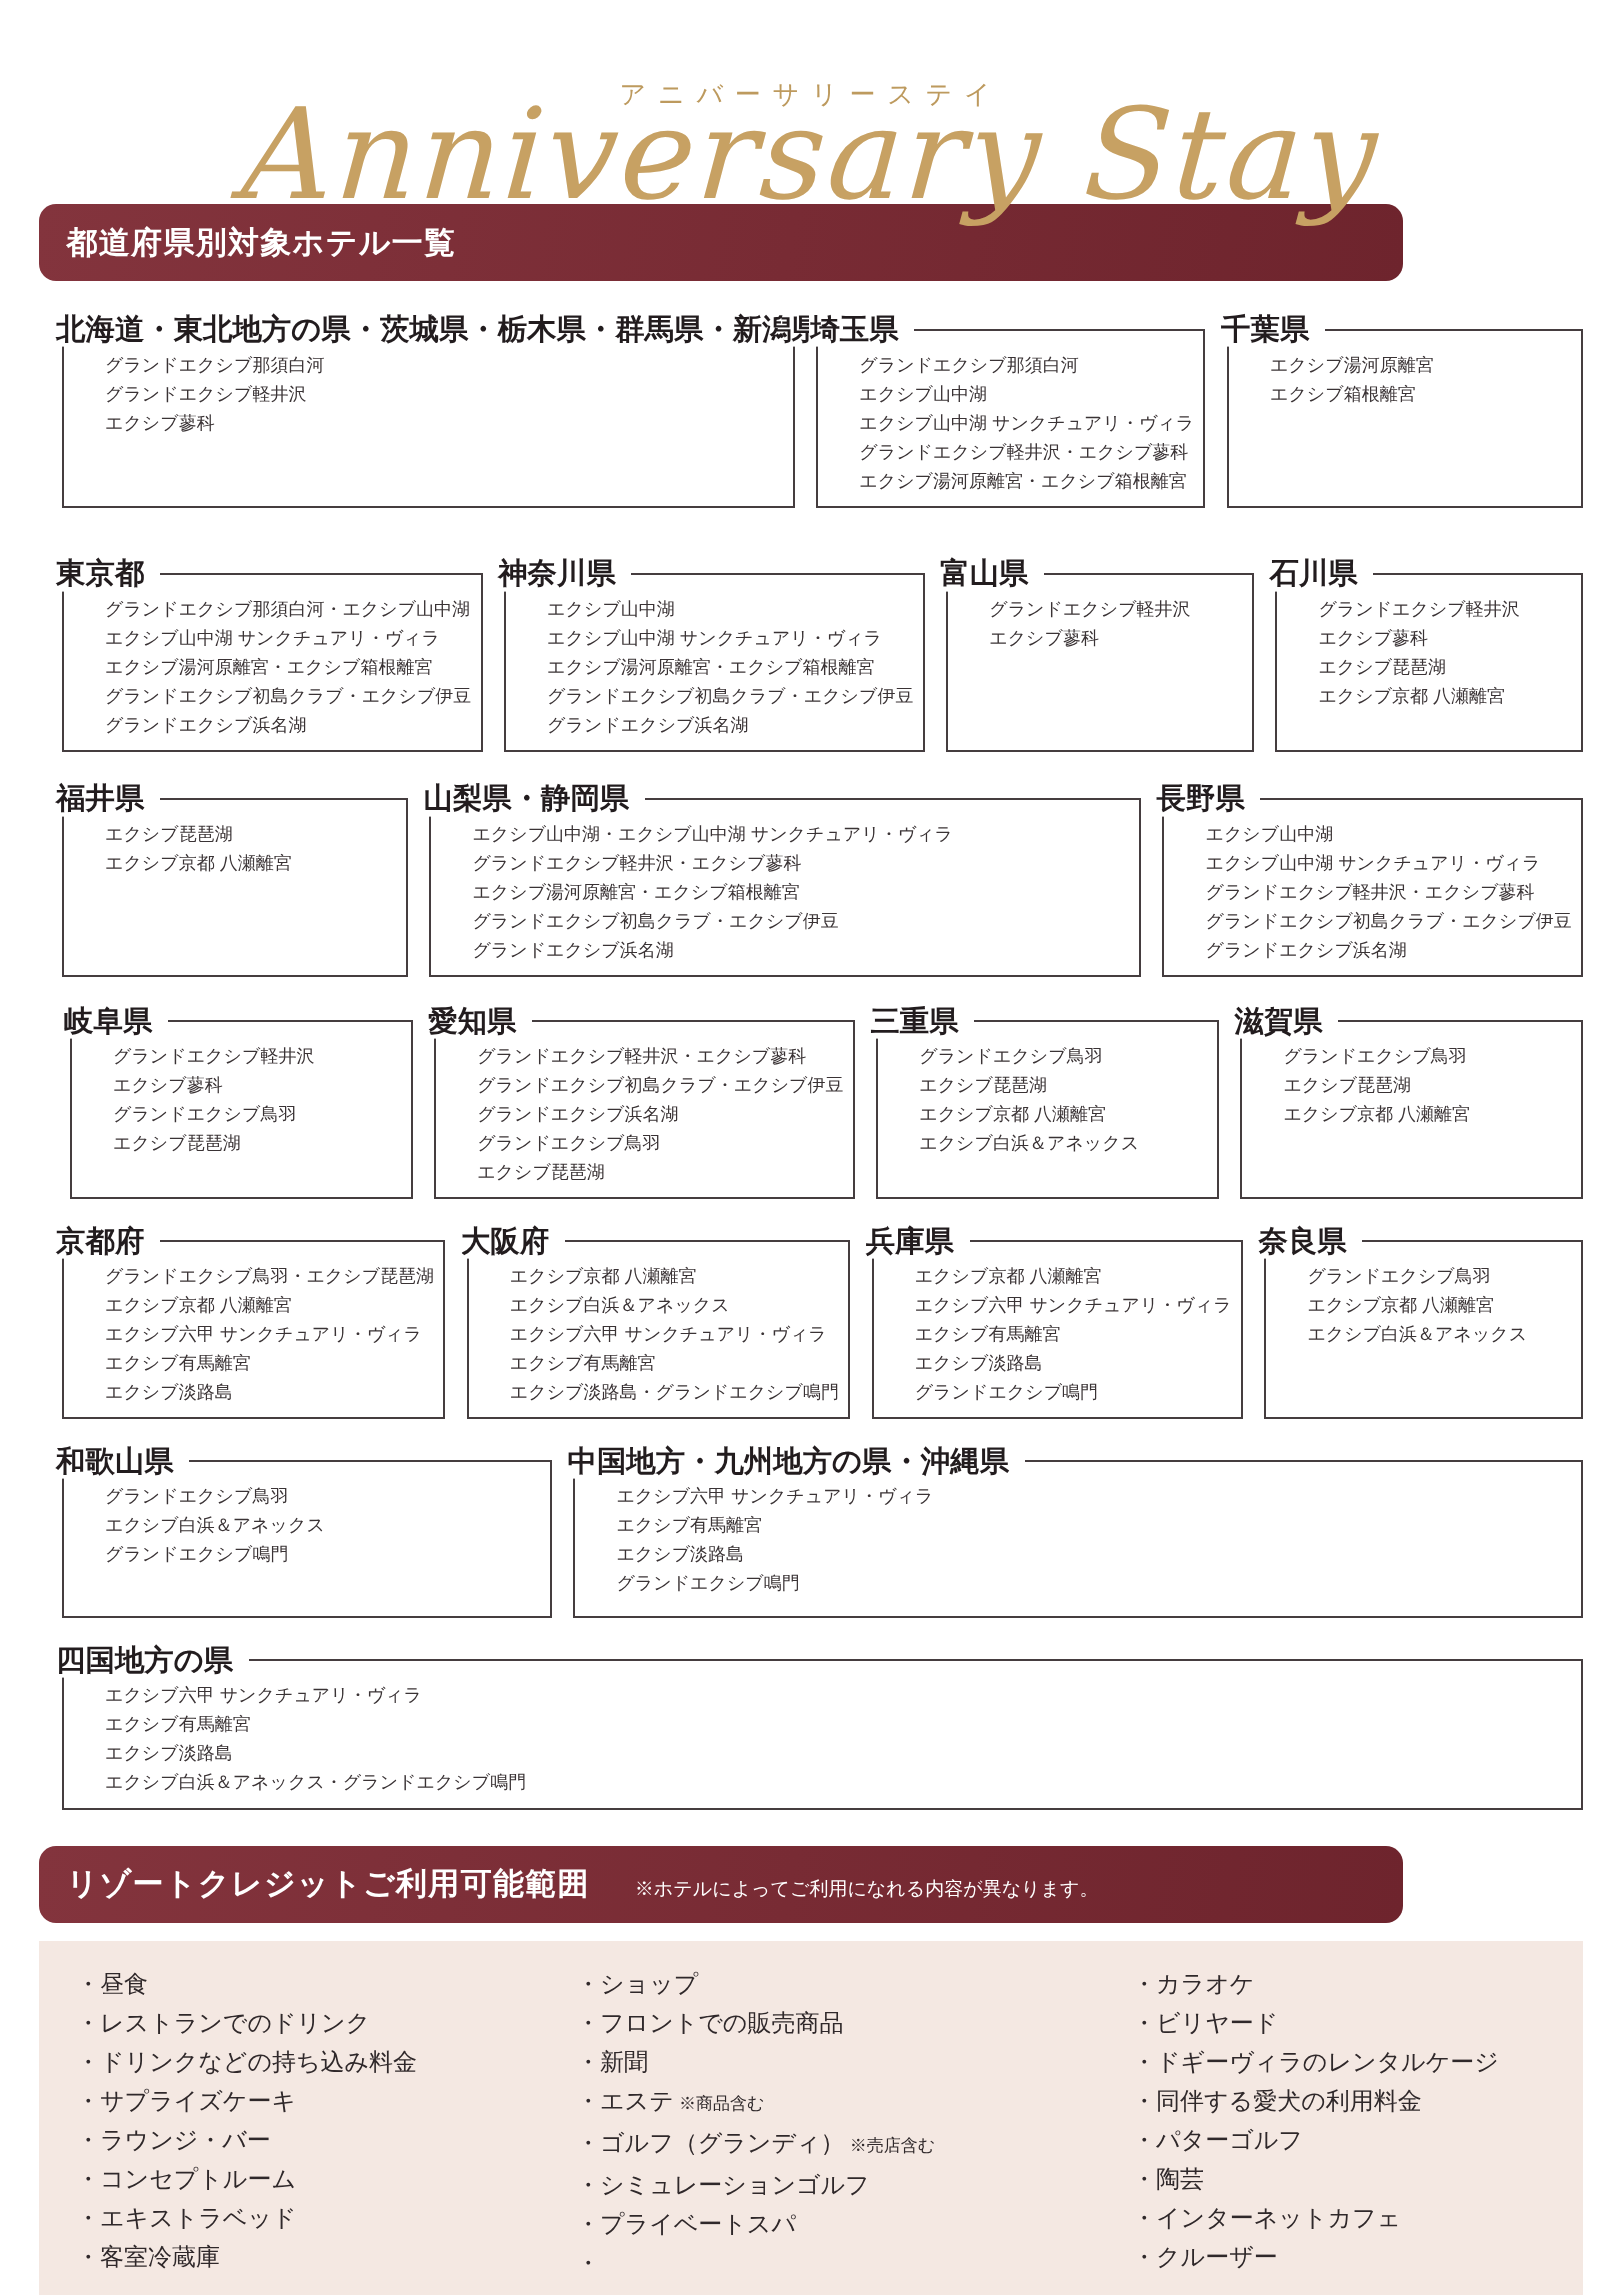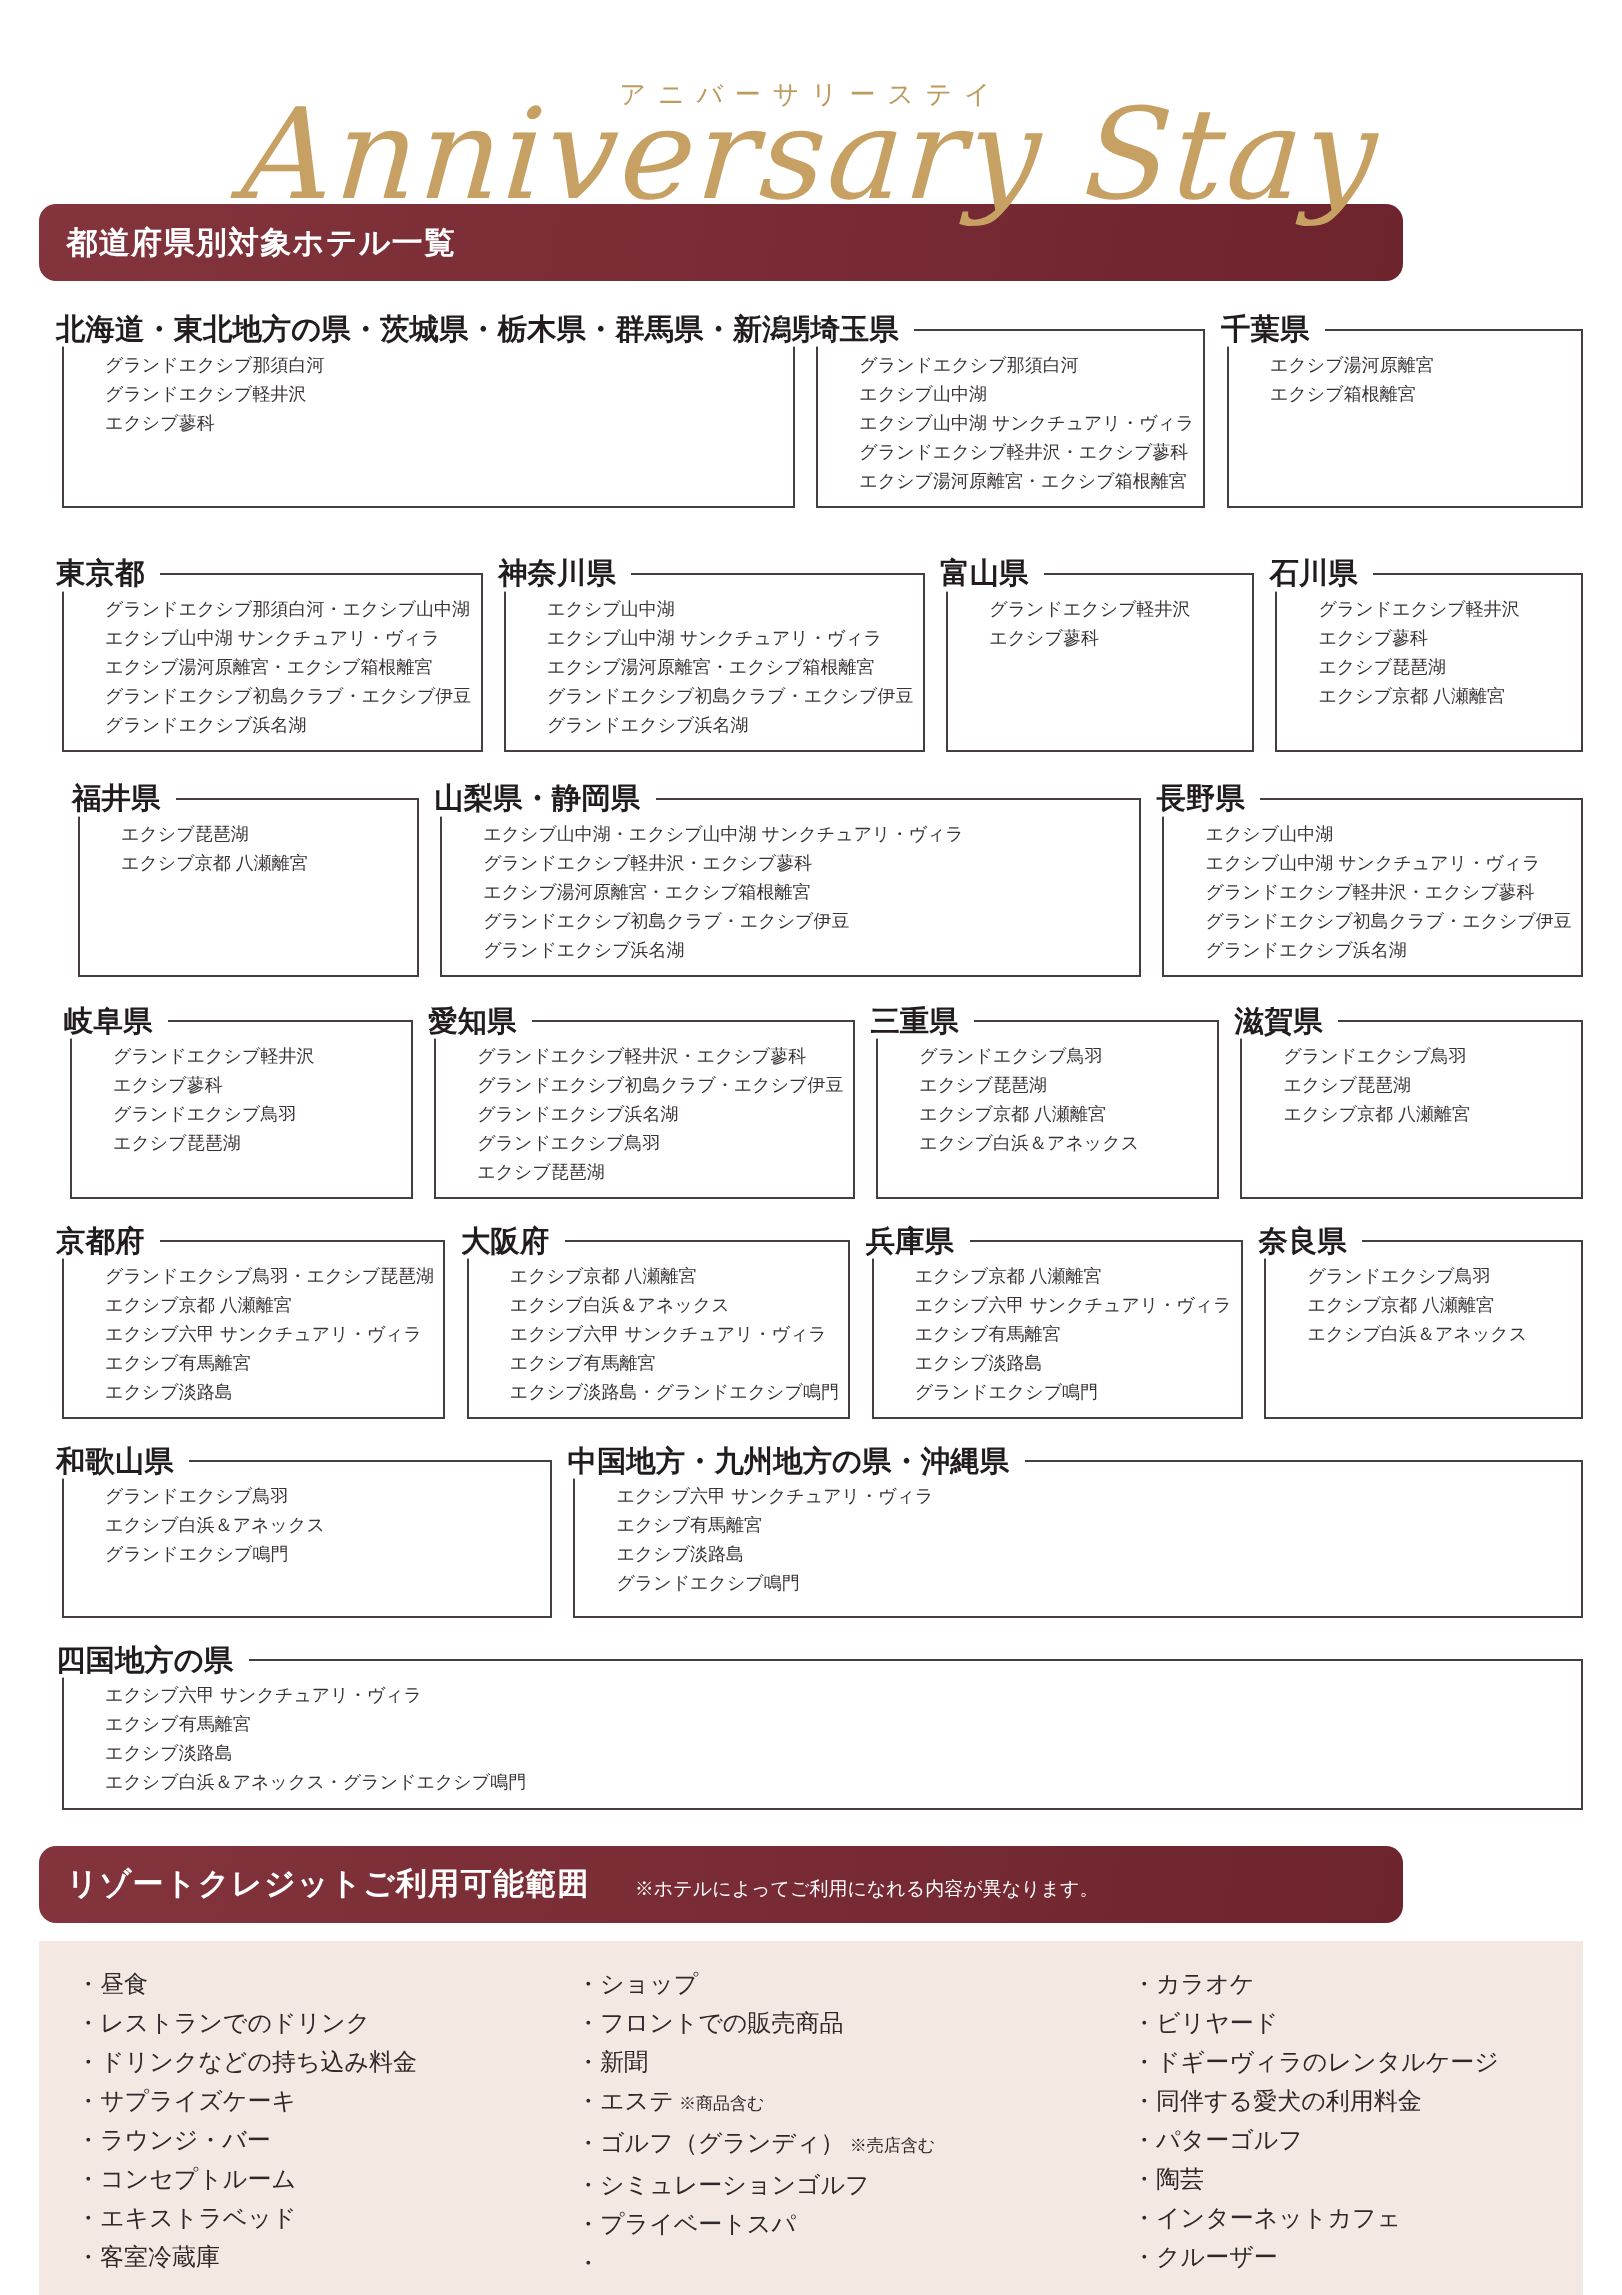--- a/index.html
+++ b/index.html
@@ -117,21 +117,21 @@
         <div class="pref-box">
           <span class="pref-title">石川県</span>
           <ul class="pref-items">
             <li>グランドエクシブ軽井沢</li>
             <li>エクシブ蓼科</li>
             <li>エクシブ琵琶湖</li>
             <li>エクシブ京都 八瀬離宮</li>
           </ul>
         </div>
       </div>
-      <div class="pref-row" style="min-height: 154px; margin-bottom: 43px; margin-left: 16px;">
+      <div class="pref-row" style="min-height: 154px; margin-bottom: 43px;">
         <div class="pref-box">
           <span class="pref-title">福井県</span>
           <ul class="pref-items">
             <li>エクシブ琵琶湖</li>
             <li>エクシブ京都 八瀬離宮</li>
           </ul>
         </div>
         <div class="pref-box span2">
           <span class="pref-title">山梨県・静岡県</span>
           <ul class="pref-items">

